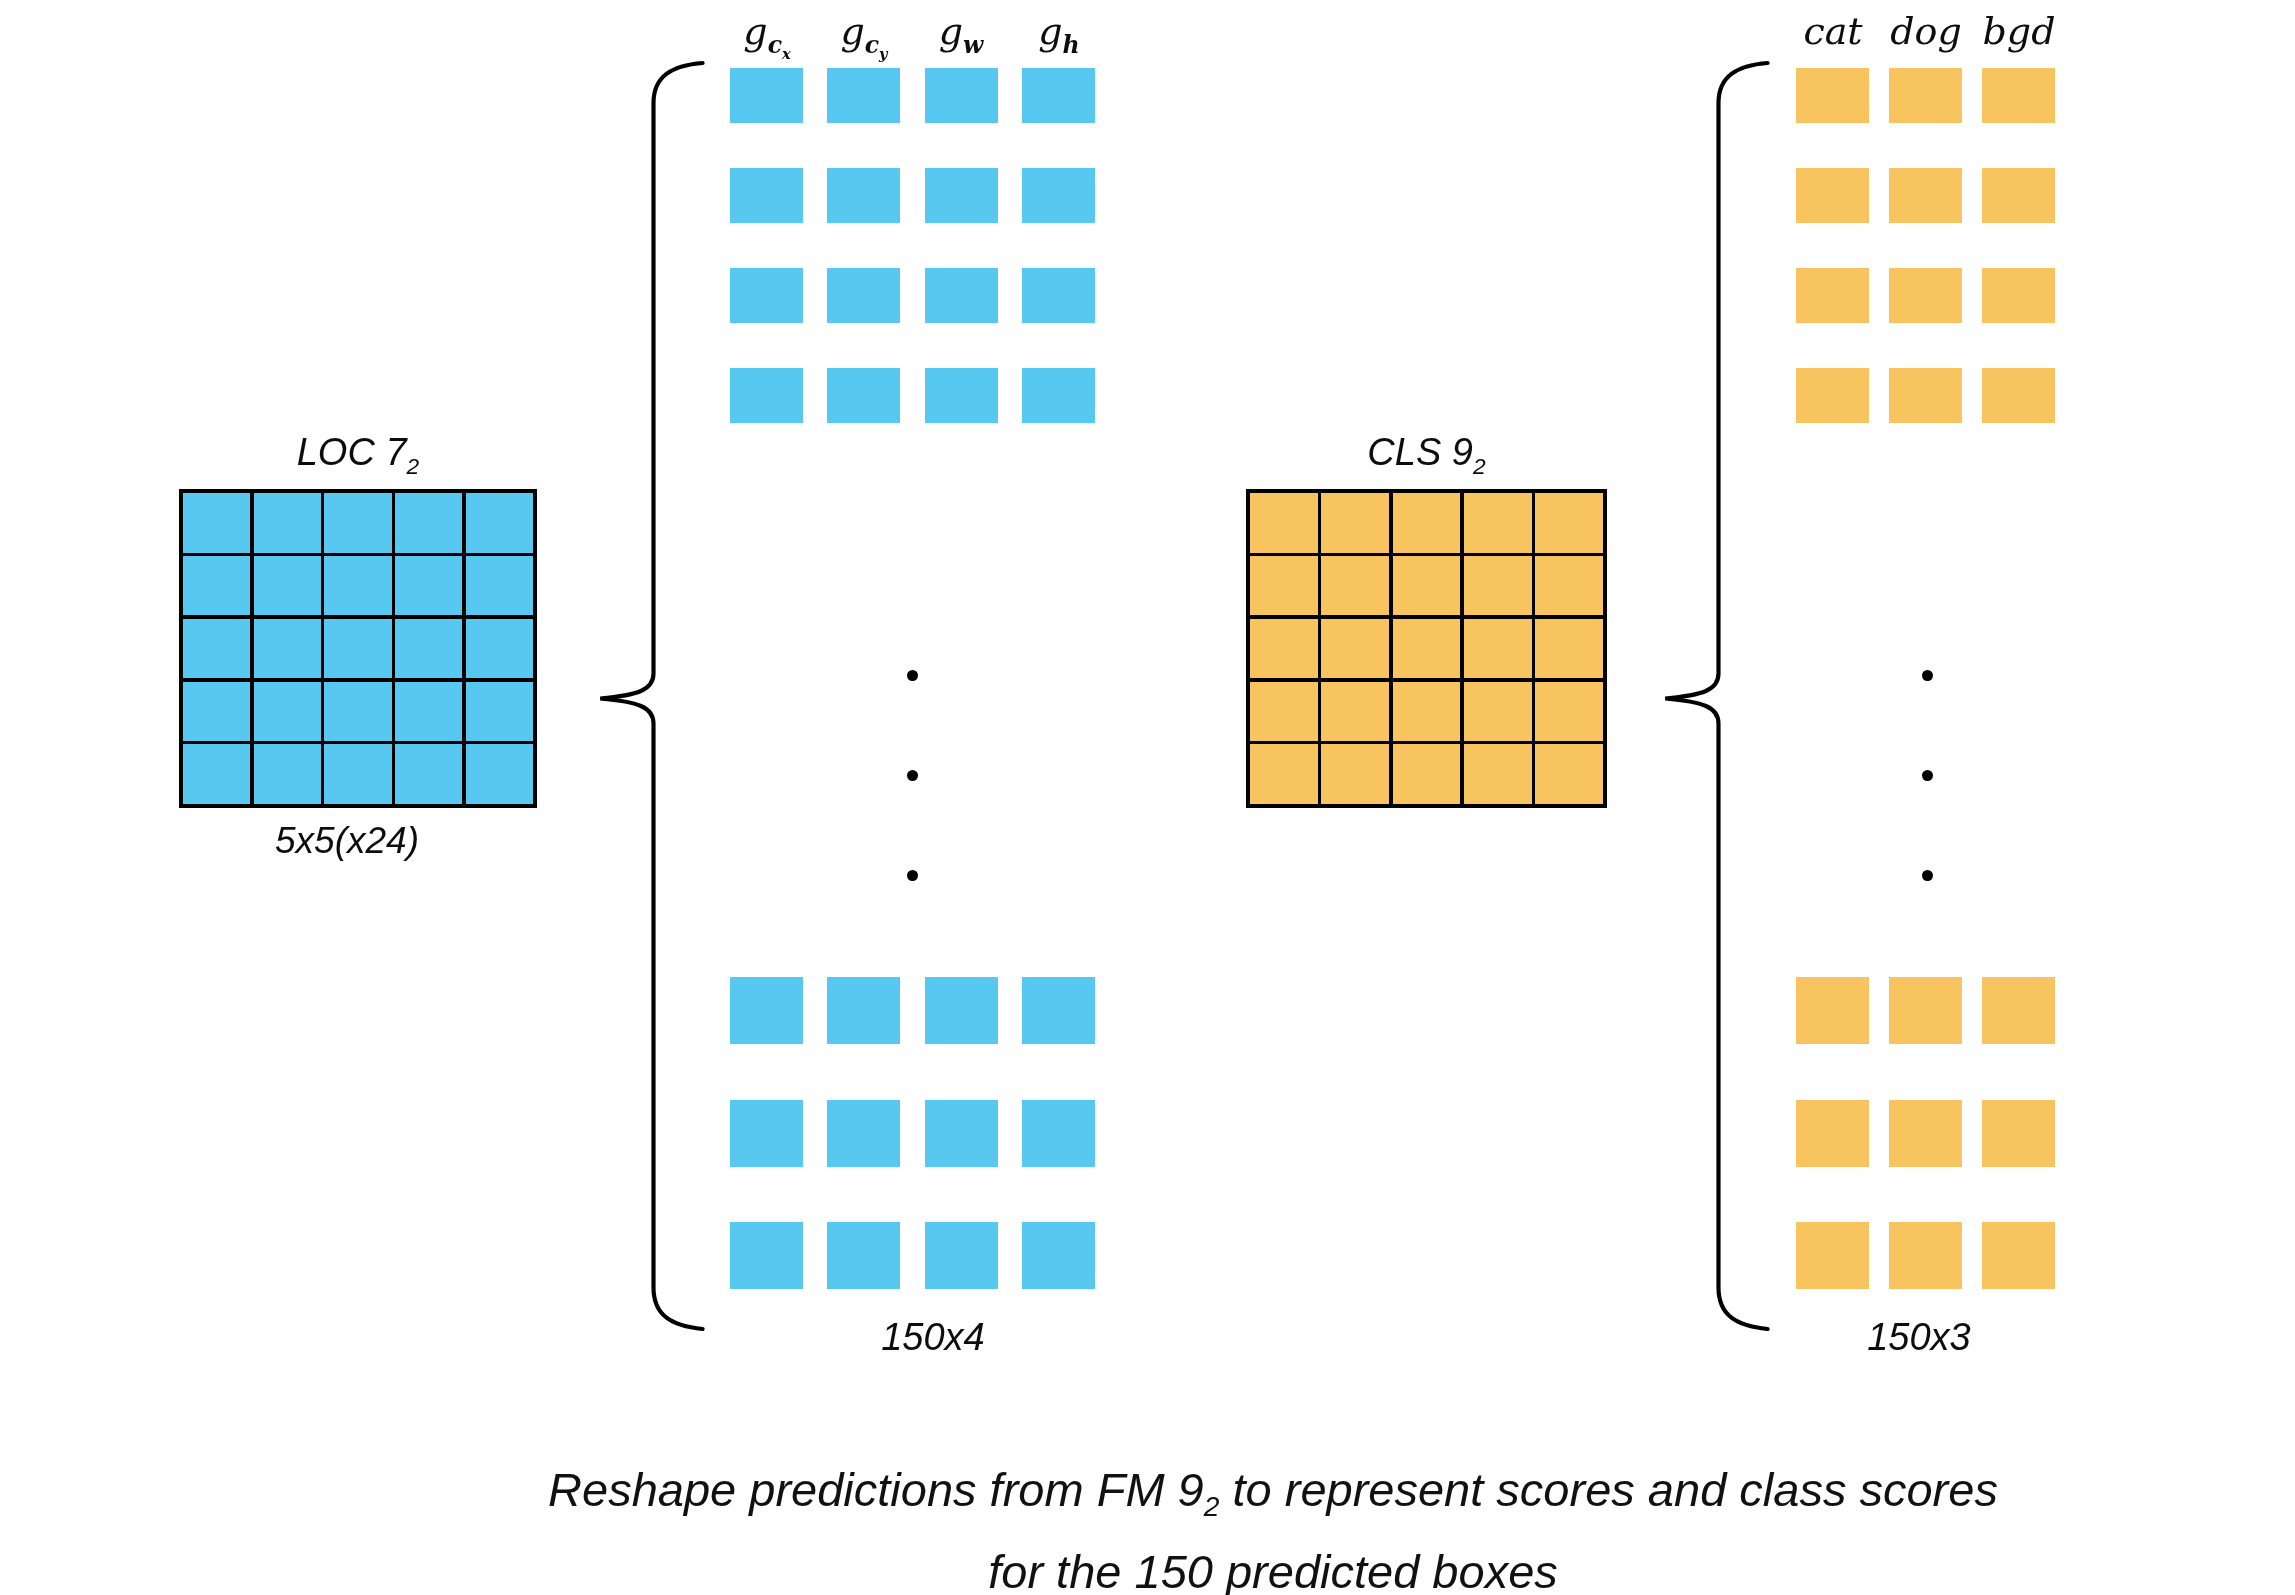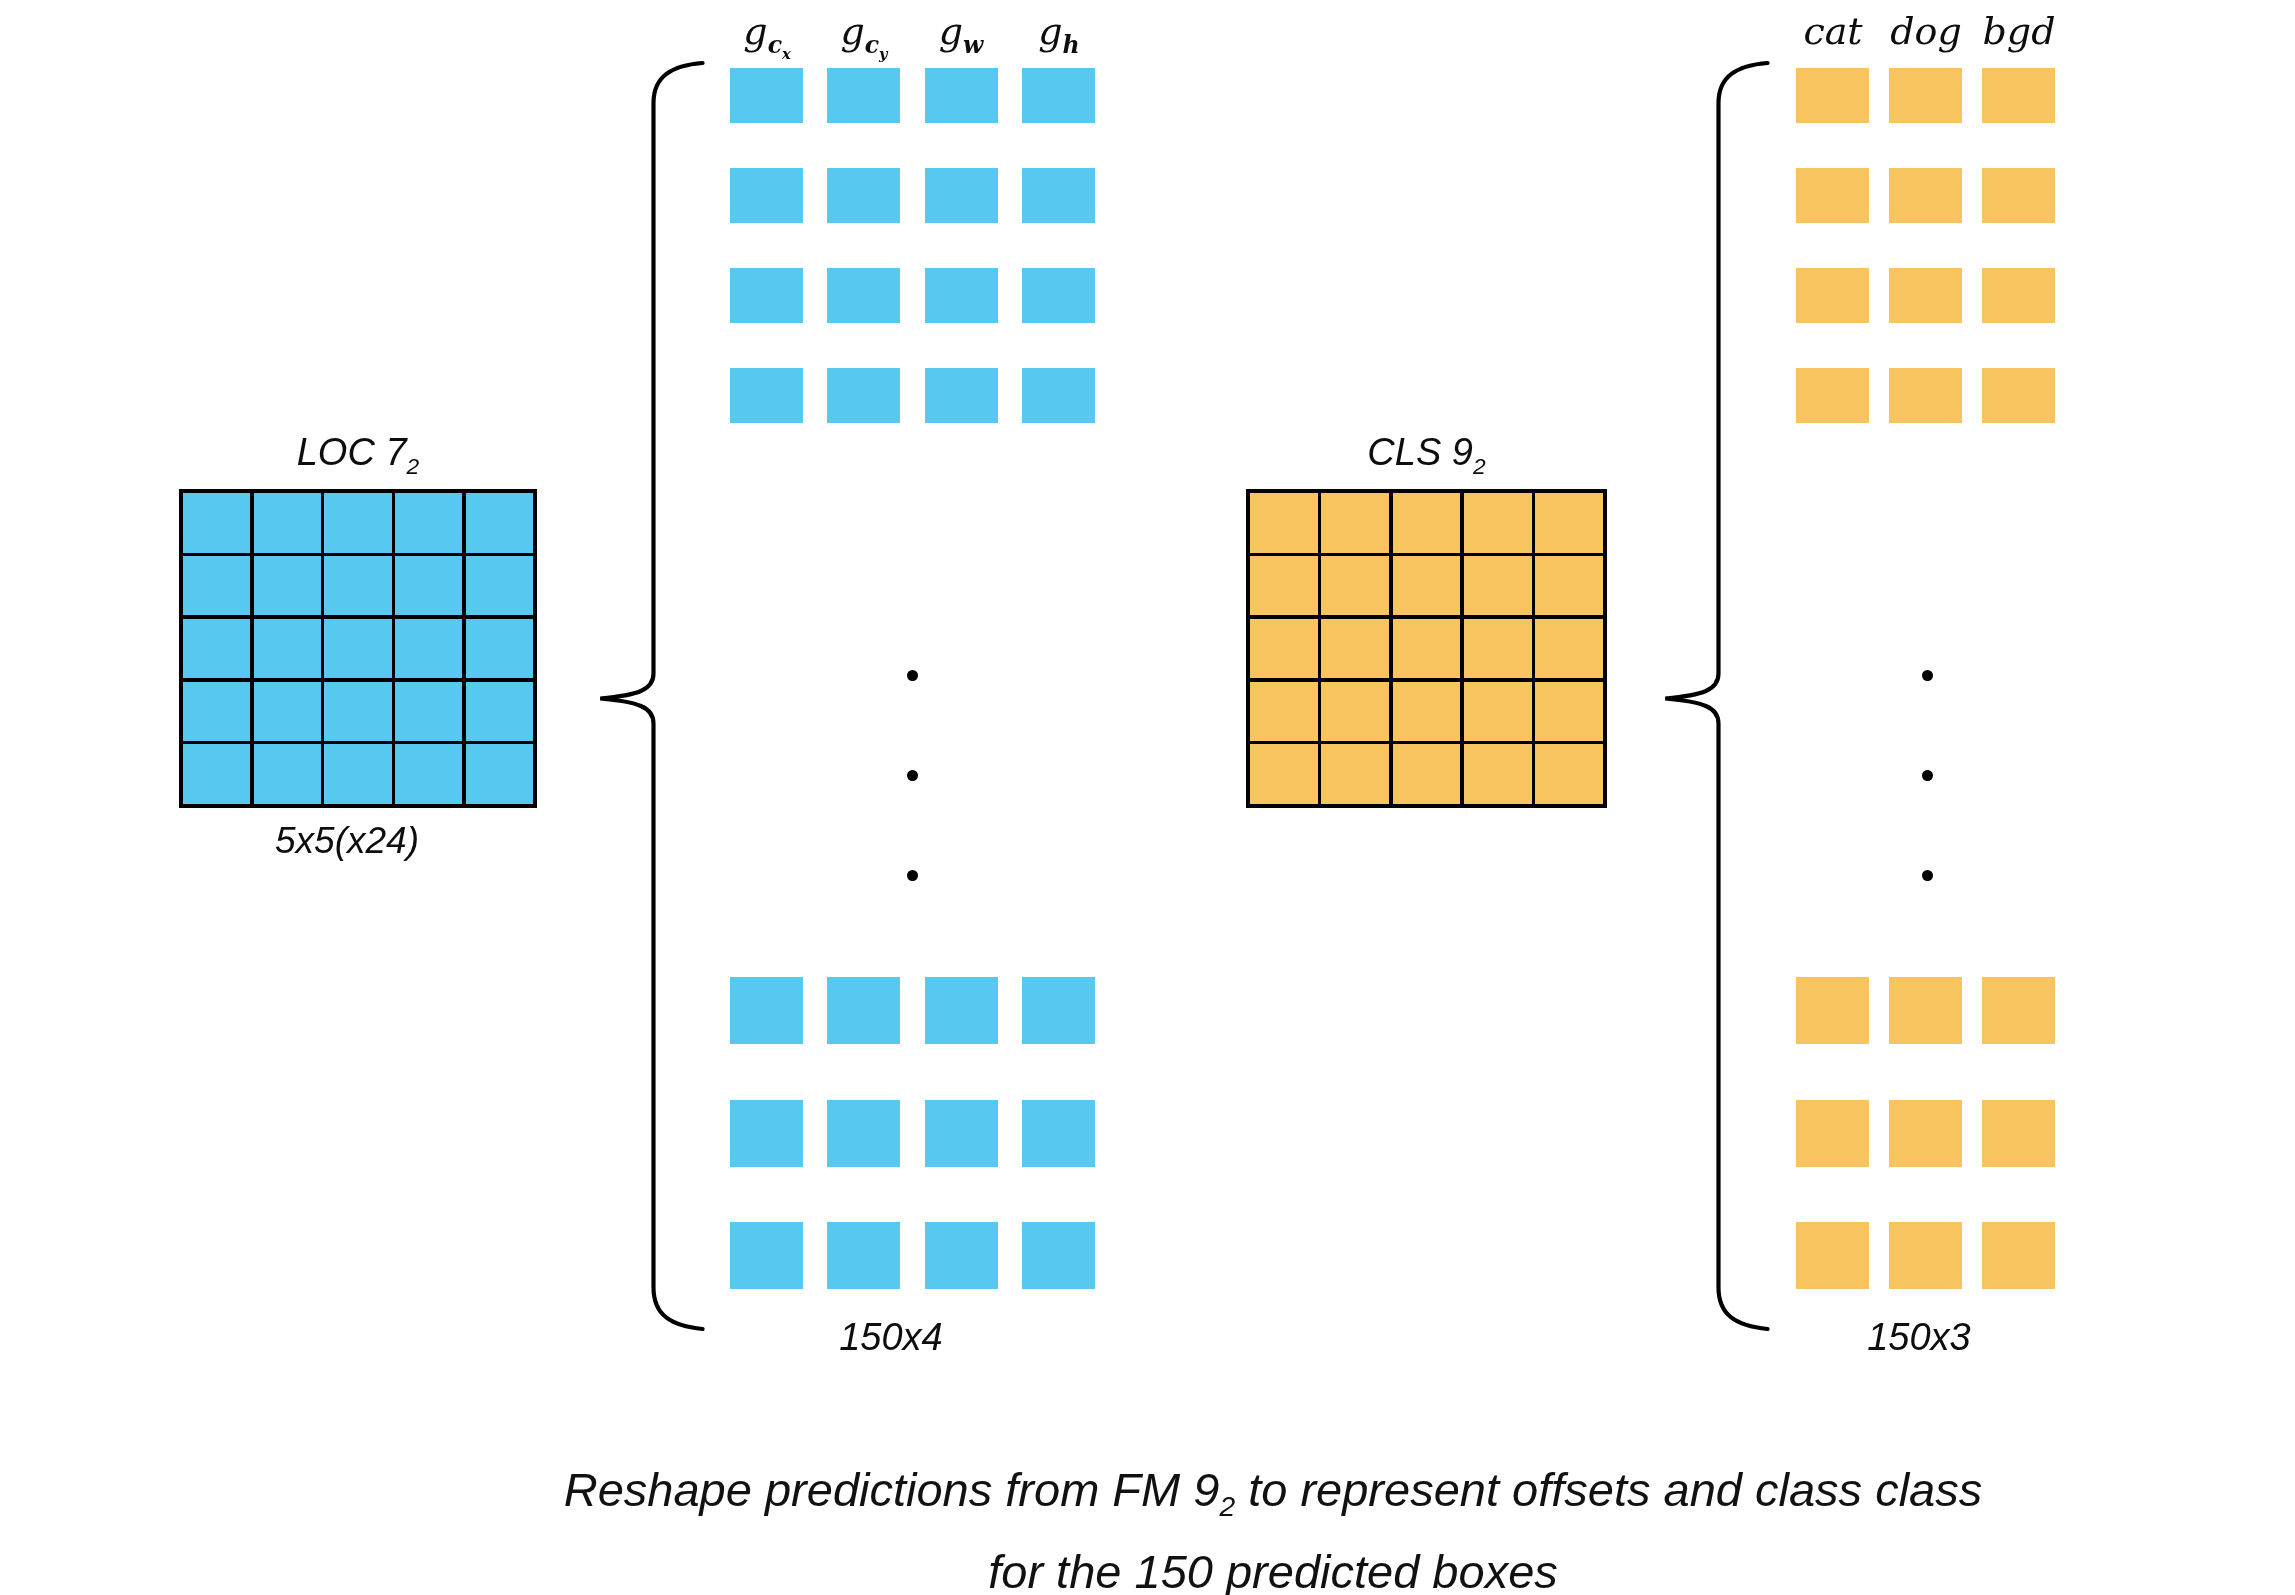--- a/index.html
+++ b/index.html
@@ -32,21 +32,21 @@
   #cls-vector{left:1796px;width:274px;}
   .vec-header{
     position:absolute;top:5px;transform:translateX(-50%);
     font-family:"DejaVu Serif",serif;font-style:italic;
     font-size:38px;line-height:52px;white-space:nowrap;
   }
   .vec-header sub{font-size:0.62em;font-weight:bold;}
   .vec-square{position:absolute;}
   .vec-dot{position:absolute;width:10.8px;height:10.8px;border-radius:50%;background:#000;}
   .vec-label{position:absolute;top:1316px;text-align:center;font-style:italic;font-size:38px;line-height:43px;}
-  #loc-veclabel{left:708px;width:366px;}
+  #loc-veclabel{left:750px;width:366px;}
   #cls-veclabel{left:1786px;width:266px;}
   
   .caption{
     position:absolute;left:383px;top:1457px;width:1780px;text-align:center;
     font-style:italic;font-size:47px;line-height:65px;color:#111;
   }
   .caption sub{font-size:0.6em;}
 </style>
 </head>
 <body>
@@ -189,19 +189,19 @@
       <div class="vec-square" style="left: 93px; top: 1100px; width: 73px; height: 67px; background: rgb(248, 196, 95);"></div>
       <div class="vec-square" style="left: 186px; top: 1100px; width: 73px; height: 67px; background: rgb(248, 196, 95);"></div>
       <div class="vec-square" style="left: 0px; top: 1222px; width: 73px; height: 67px; background: rgb(248, 196, 95);"></div>
       <div class="vec-square" style="left: 93px; top: 1222px; width: 73px; height: 67px; background: rgb(248, 196, 95);"></div>
       <div class="vec-square" style="left: 186px; top: 1222px; width: 73px; height: 67px; background: rgb(248, 196, 95);"></div>
     </div>
   <div class="vec-label" id="cls-veclabel">150x3</div>
 
   <div class="caption">
     <div class="cap-line">
-      <span>Reshape predictions from FM 9</span><sub>2</sub><span> to represent offsets and class class</span>
+      <span>Reshape predictions from FM 9</span><sub>2</sub><span> to represent scores and class scores</span>
     </div>
     <div class="cap-line">for the 150 predicted boxes</div>
   </div>
 
 </div>
 
 
 </body></html>

